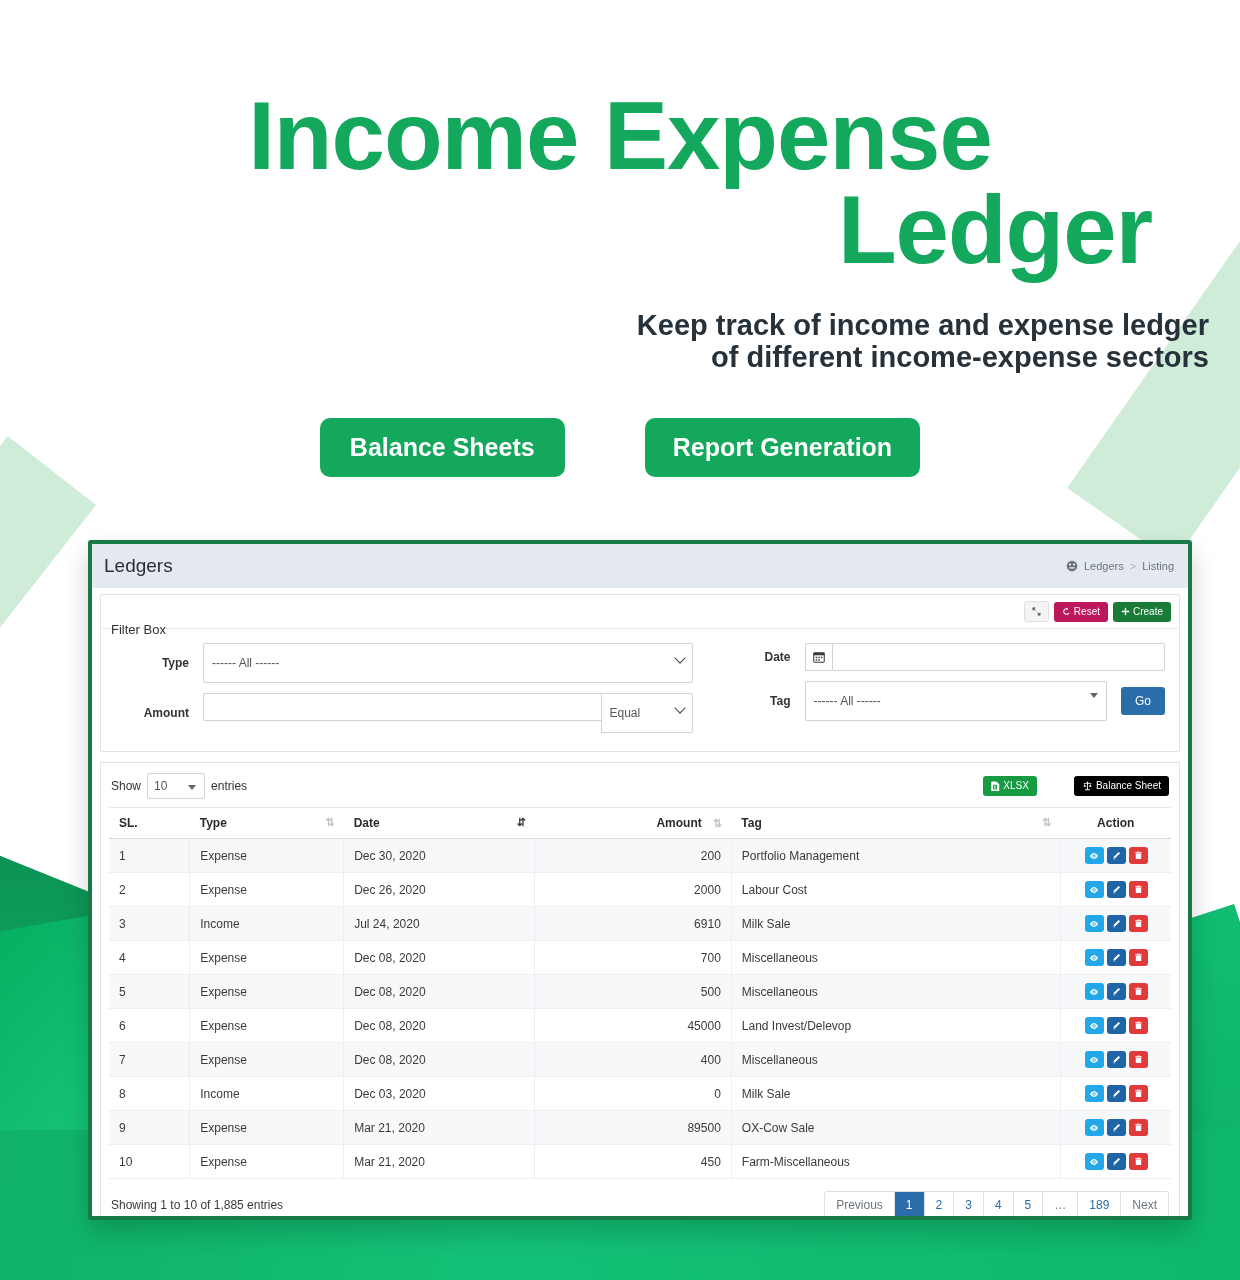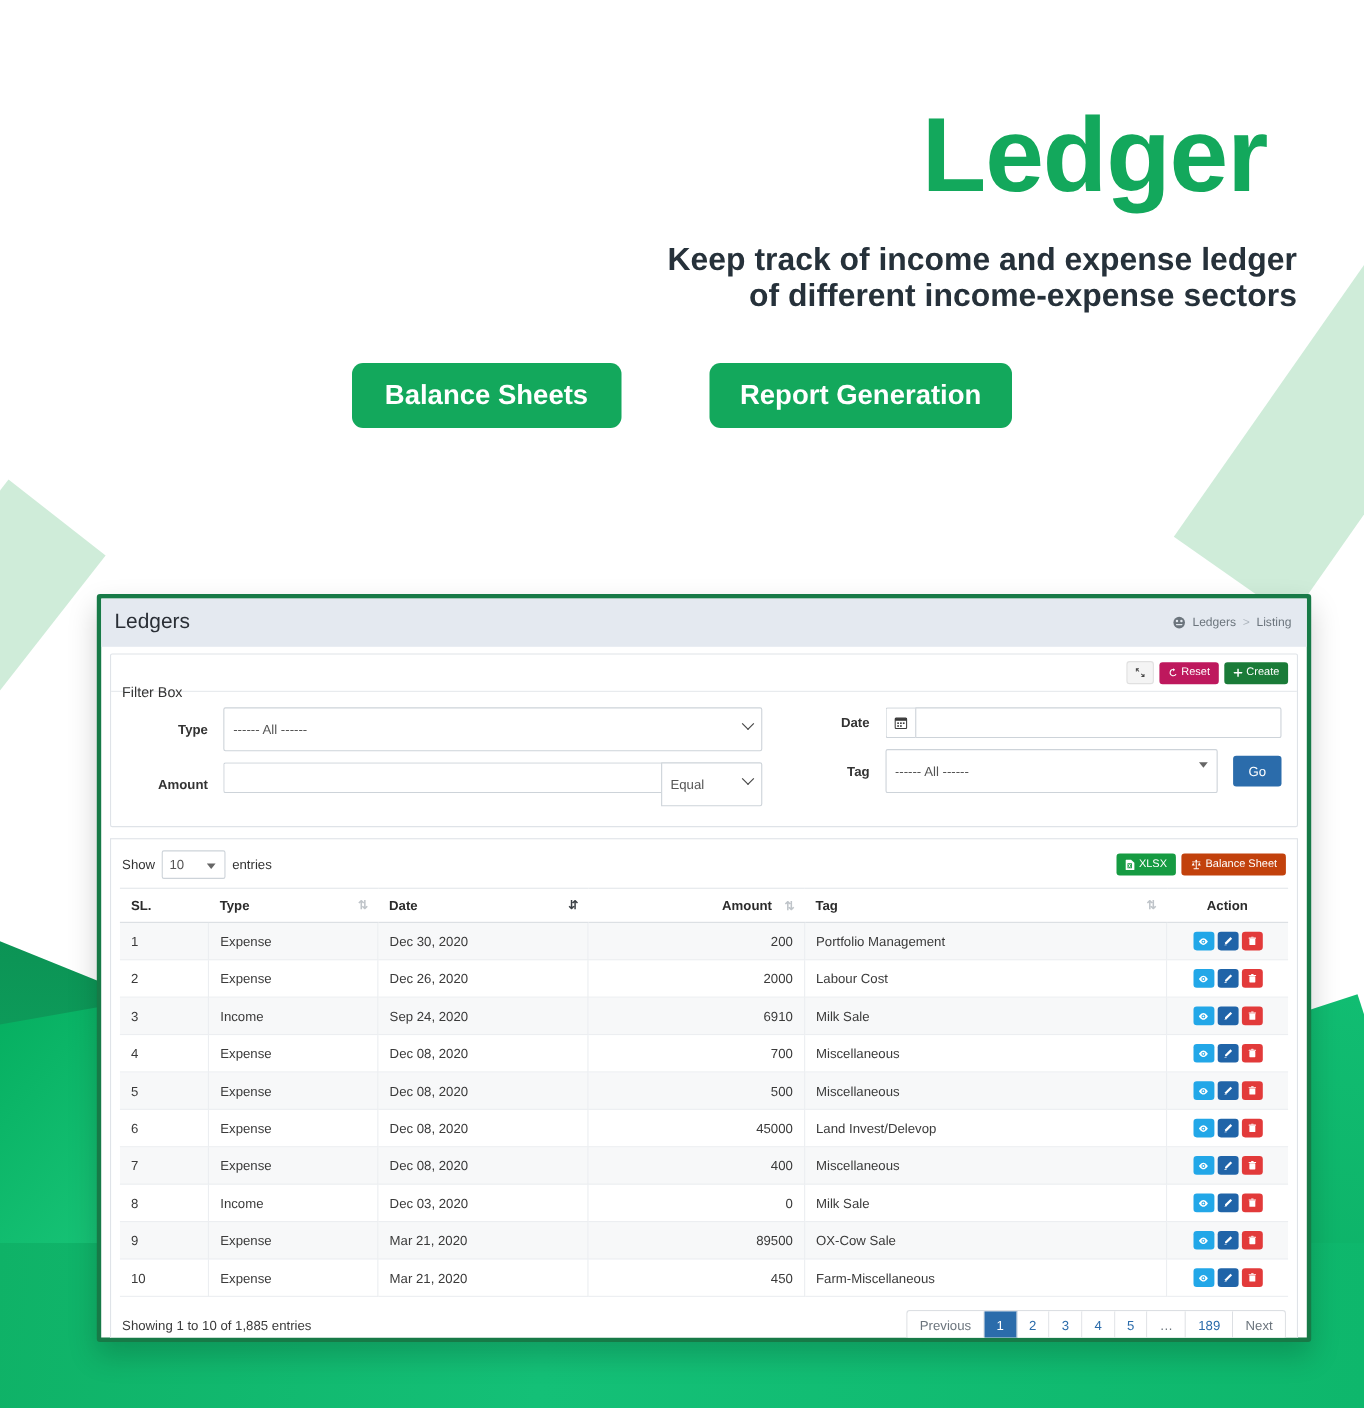--- a/index.html
+++ b/index.html
@@ -66,21 +66,21 @@
   }
   .hero-title .line2 {
     display:block;
     text-align:right;
     padding-right:48px;
     margin-top:6px;
   }
   .hero-sub {
     margin-top:34px;
     text-align:right;
-    padding-right:61px;
+    padding-right:31px;
     color:#26313a;
     font-size:29px;
     font-weight:700;
     line-height:1.13;
   }
 
   .pill-row {
     margin-top:44px;
     display:flex;
     justify-content:center;
@@ -155,21 +155,21 @@
     padding:5px 8px;
     display:inline-flex; align-items:center; gap:3px;
     cursor:pointer; line-height:1;
     white-space:nowrap;
   }
   .btn-ghost { background:#f4f4f4; color:#444; border:1px solid #e0e0e0; padding:5px 7px; }
   .btn-reset { background:#be185d; }
   .btn-create { background:#1a7b38; }
   .btn-go { background:#2b6cab; padding:8px 14px; font-size:12px; }
   .btn-xlsx { background:#169b42; }
-  .btn-bsheet { background:#c2410c; }
+  .btn-bsheet { background:#000000;margin-left:32px; }
 
   .filter-body { padding:14px 14px 18px 14px; display:flex; }
   .filter-col { display:flex; flex-direction:column; gap:10px; }
   .filter-col.left { width:55%; }
   .filter-col.right { width:45%; padding-left:24px; }
 
   .frow { display:flex; align-items:center; }
   .flabel {
     width:88px; text-align:right; padding-right:14px;
     font-size:12px; font-weight:bold; color:#333;
@@ -288,20 +288,21 @@
 
 <div class="deco deco-band-tr"></div>
 <div class="deco deco-rect-left"></div>
 <div class="deco deco-green-bl2"></div>
 <div class="deco deco-green-bl"></div>
 <div class="deco deco-green-right"></div>
 <div class="deco deco-green-bottom"></div>
 
 <div class="hero">
   <div class="hero-title">
+    <span>Income Expense</span>
     <span class="line2">Ledger</span>
   </div>
   <div class="hero-sub">
     <div>Keep track of income and expense ledger</div>
     <div>of different income-expense sectors</div>
   </div>
 
   <div class="pill-row">
     <button class="pill p1">Balance Sheets</button>
     <button class="pill p2">Report Generation</button>
@@ -540,21 +541,21 @@
                       <rect x="2" y="2.4" width="12" height="1.7" rx=".6"></rect>
                       <rect x="6" y=".9" width="4" height="1.5" rx=".5"></rect>
                     </svg>
                   </span>
                 </span>
               </div></td>
           </tr>
           <tr>
             <td>3</td>
             <td>Income</td>
-            <td>Sep 24, 2020</td>
+            <td>Jul 24, 2020</td>
             <td class="c-amount">6910</td>
             <td>Milk Sale</td>
             <td class="c-action"><div class="act-btns">
                 <span class="abtn abtn-view">
                   <span>
                     <svg width="10" height="10" viewBox="0 0 16 16" fill="#fff">
                       <path d="M8 3.2C4.4 3.2 1.5 8 1.5 8S4.4 12.8 8 12.8 14.5 8 14.5 8 11.6 3.2 8 3.2zm0 7.6A2.8 2.8 0 1 1 8 5.2a2.8 2.8 0 0 1 0 5.6z"></path>
                       <circle cx="8" cy="8" r="1.4"></circle>
                     </svg>
                   </span>

